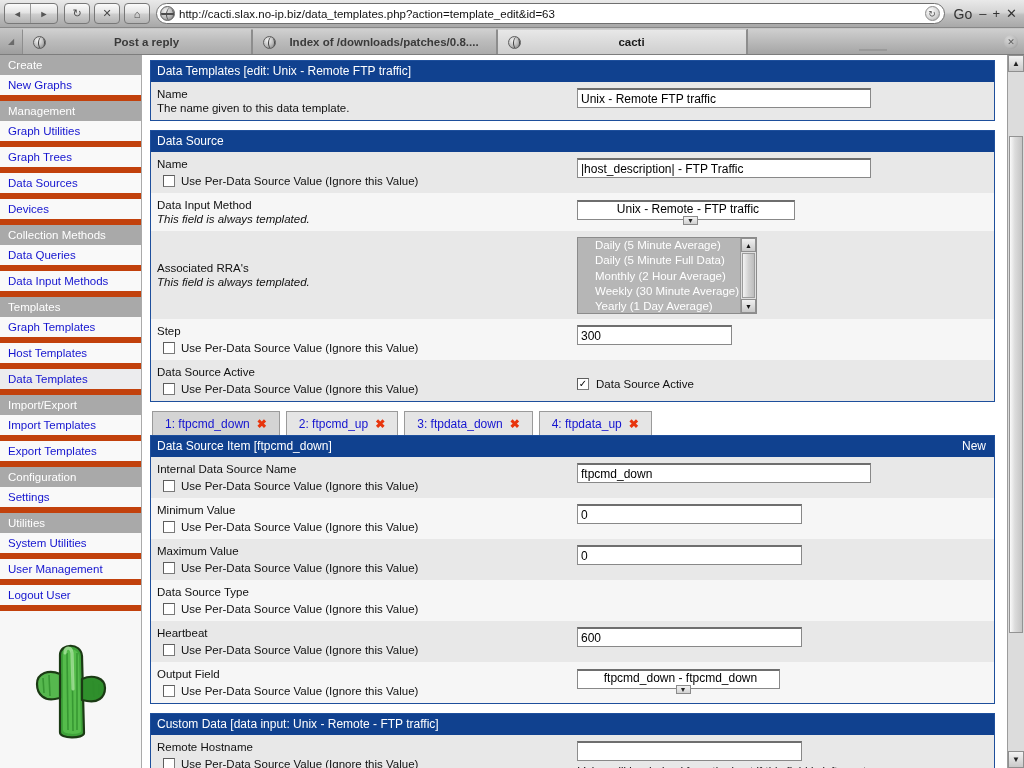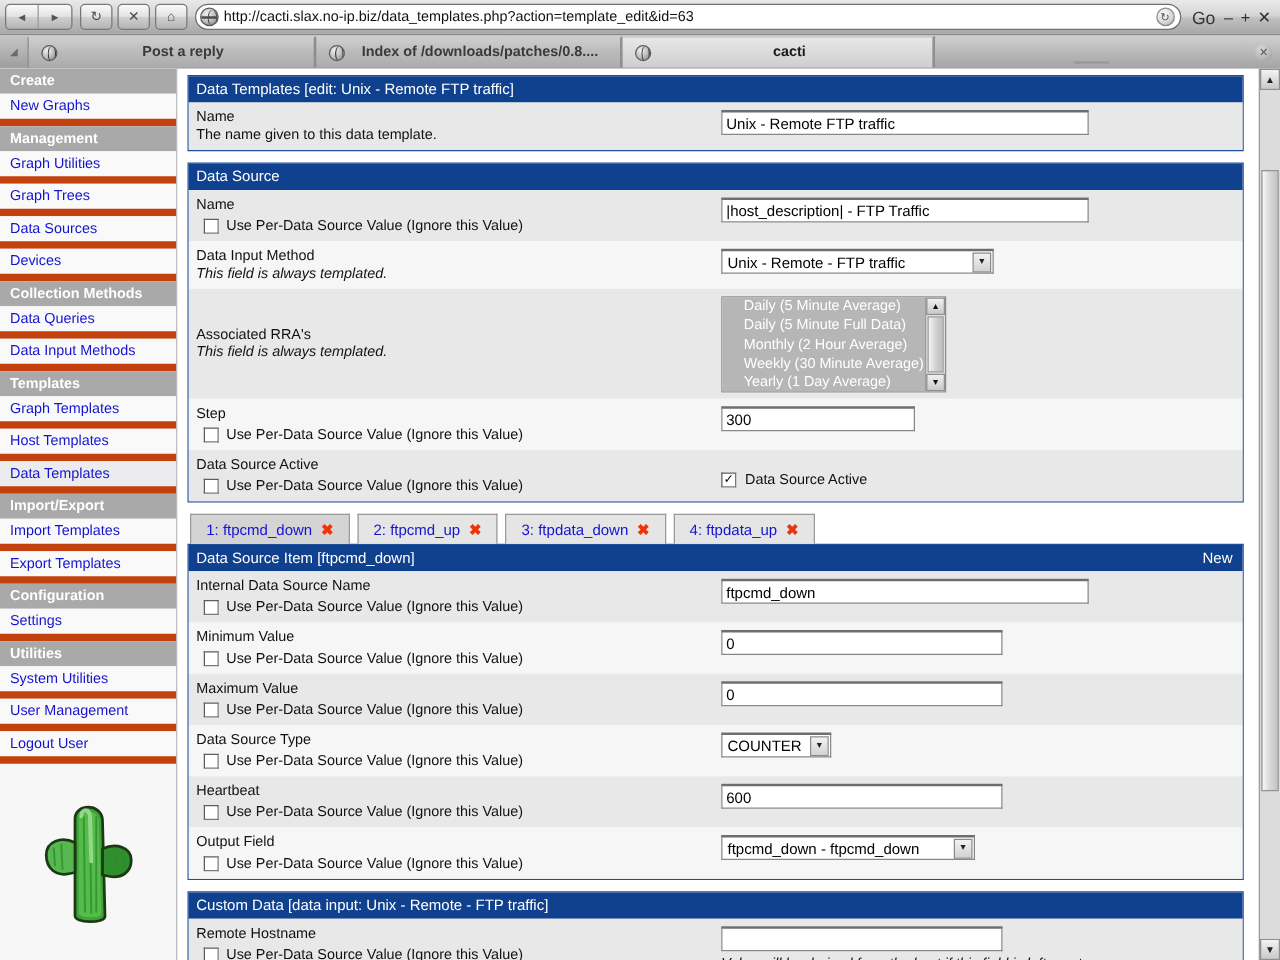--- a/index.html
+++ b/index.html
@@ -167,21 +167,20 @@
     border-right: 1px solid #aaa;
     padding-top: 0px;
     overflow:hidden;
   }
   .nav-header {
     background: #a9a9a9;
     color: #ffffff;
     font-size: 11.5px;
     padding: 3px 6px 3px 8px;
     line-height: 14px;
-    font-weight: bold;
   }
   .nav-link {
     color: #1414cf;
     font-size: 11.5px;
     padding: 3px 6px 3px 8px;
     line-height: 14px;
     border-bottom: 6px solid #c2410c;
     background: #f9f9f9;
   }
   .nav-link.current {
@@ -262,20 +261,21 @@
   .fakeinput { display:flex; align-items:center; }
   .sel {
     display:inline-flex; align-items:center;
     background:#ffffff;
     border:1px solid #888;
     border-top:2px solid #6e6e6e;
     height: 20px;
     font-size: 12px;
     padding-left: 4px;
     color:#000;
+    flex-direction:column;
   }
   .sel .arrowbox {
     width:15px; height:16px; margin-left:6px; margin-right:1px;
     background: linear-gradient(to bottom,#f2f2f2,#d2d2d2);
     border:1px solid #8a8a8a;
     display:flex; align-items:center; justify-content:center;
     font-size:7px; color:#222;
   }
   
   .listbox {
@@ -631,24 +631,20 @@
             </div>
           </div>
           <div class="frow even">
             <div class="fleft">
               <div class="flabel">Data Source Type</div>
               <div class="chk-row">
                 <span class="chk"></span>
                 <span class="fsub-plain">Use Per-Data Source Value (Ignore this Value)</span>
               </div>
             </div>
-            <div class="fright"><div class="sel" style="width: 88px;">
-                <span style="flex: 1 1 0%;">COUNTER</span>
-                <span class="arrowbox">▼</span>
-              </div></div>
           </div>
           <div class="frow odd">
             <div class="fleft">
               <div class="flabel">Heartbeat</div>
               <div class="chk-row">
                 <span class="chk"></span>
                 <span class="fsub-plain">Use Per-Data Source Value (Ignore this Value)</span>
               </div>
             </div>
             <div class="fright">

